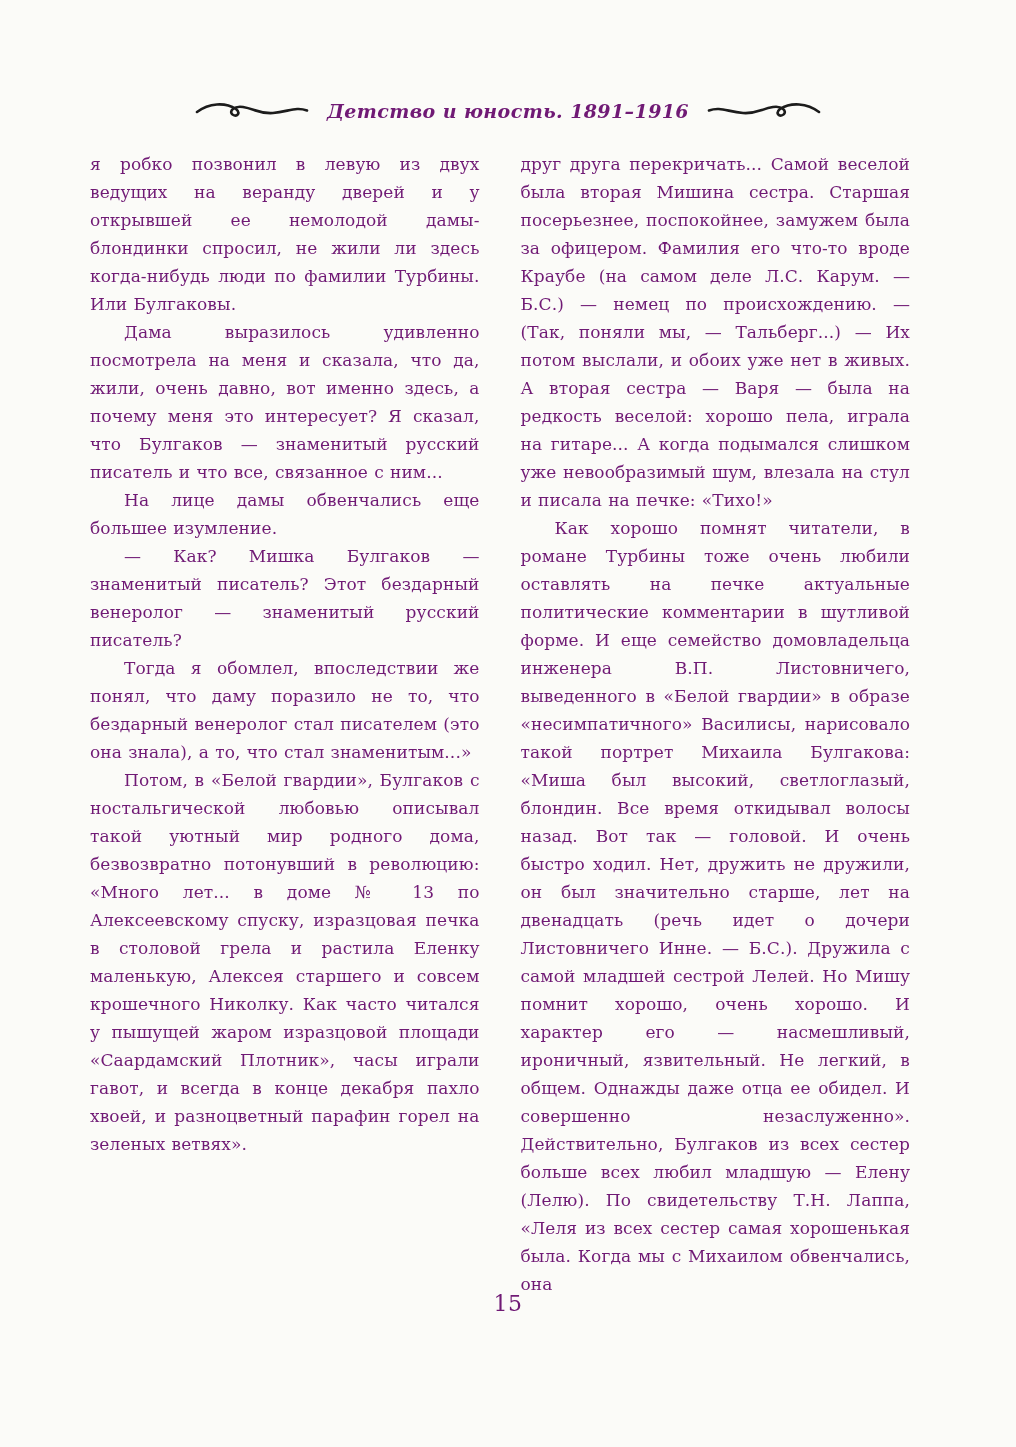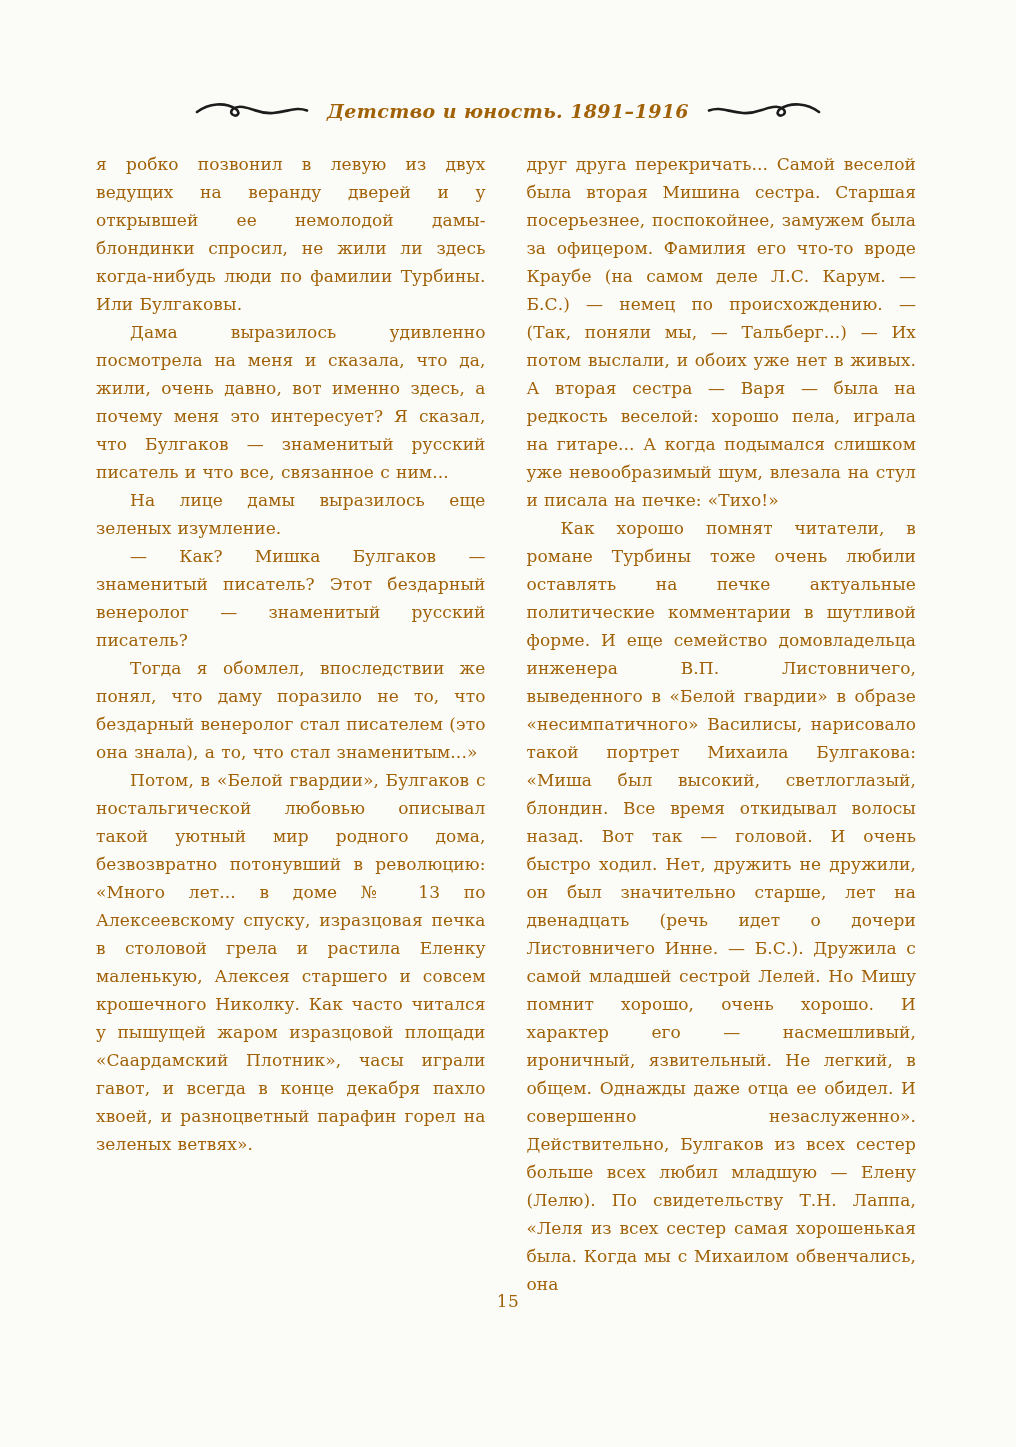--- a/index.html
+++ b/index.html
@@ -5,21 +5,21 @@
   html, body {
     margin: 0;
     padding: 0;
     background: #fbfbf8;
   }
   .page {
     position: relative;
     width: 1016px;
     height: 1447px;
     background: #fbfbf8;
-    color: #a16207;
+    color: #701a75;
     font-family: "DejaVu Serif", "Liberation Serif", serif;
     overflow: hidden;
   }
   .page-header {
     position: absolute;
     top: 100px;
     left: 0;
     width: 100%;
     display: flex;
     justify-content: center;
@@ -37,21 +37,21 @@
   .ornament {
     display: inline-flex;
     align-items: center;
   }
   .ornament.flip svg {
     transform: scaleX(-1);
   }
   .columns {
     position: absolute;
     top: 150px;
-    left: 96px;
+    left: 90px;
     width: 820px;
     display: flex;
     gap: 41px;
   }
   .column {
     flex: 1 1 0;
     min-width: 0;
   }
   .column p {
     margin: 0;
@@ -67,21 +67,21 @@
     text-indent: 0;
   }
   .page-footer {
     position: absolute;
     top: 1291px;
     left: 0;
     width: 100%;
     text-align: center;
   }
   .page-number {
-    font-size: 17px;
+    font-size: 22px;
     letter-spacing: 0.5px;
   }
 </style>
 </head>
 <body>
 
 <div class="page">
 
   <header class="page-header">
     <span class="ornament">
@@ -95,21 +95,21 @@
         <path d="M4 11 C 16 2, 32 1, 43 8 C 48 12, 44 16.5, 39.5 13.5 C 35.5 10.5, 41 4.5, 50 6 C 62 8, 66 13, 80 12 C 96 10.5, 103 5.5, 114 9.5" fill="none" stroke="#1c1c1c" stroke-width="2.6" stroke-linecap="round"></path>
       </svg>
     </span>
   </header>
 
   <main class="columns">
 
     <section class="column">
       <p class="no-indent">я робко позвонил в левую из двух ведущих на веранду дверей и у открывшей ее немолодой дамы-блондинки спросил, не жили ли здесь когда-нибудь люди по фамилии Турбины. Или Булгаковы.</p>
       <p>Дама выразилось удивленно посмотрела на меня и сказала, что да, жили, очень давно, вот именно здесь, а почему меня это интересует? Я сказал, что Булгаков — знаменитый русский писатель и что все, связанное с ним...</p>
-      <p>На лице дамы выразилось еще зеленых изумление.</p>
+      <p>На лице дамы обвенчались еще большее изумление.</p>
       <p>— Как? Мишка Булгаков — знаменитый писатель? Этот бездарный венеролог — знаменитый русский писатель?</p>
       <p>Тогда я обомлел, впоследствии же понял, что даму поразило не то, что бездарный венеролог стал писателем (это она знала), а то, что стал знаменитым...»</p>
       <p>Потом, в «Белой гвардии», Булгаков с ностальгической любовью описывал такой уютный мир родного дома, безвозвратно потонувший в революцию: «Много лет... в доме № 13 по Алексеевскому спуску, изразцовая печка в столовой грела и растила Еленку маленькую, Алексея старшего и совсем крошечного Николку. Как часто читался у пышущей жаром изразцовой площади «Саардамский Плотник», часы играли гавот, и всегда в конце декабря пахло хвоей, и разноцветный парафин горел на зеленых ветвях».</p>
     </section>
 
     <section class="column">
       <p class="no-indent">друг друга перекричать... Самой веселой была вторая Мишина сестра. Старшая посерьезнее, поспокойнее, замужем была за офицером. Фамилия его что-то вроде Краубе (на самом деле Л.С. Карум. — Б.С.) — немец по происхождению. — (Так, поняли мы, — Тальберг...) — Их потом выслали, и обоих уже нет в живых. А вторая сестра — Варя — была на редкость веселой: хорошо пела, играла на гитаре... А когда подымался слишком уже невообразимый шум, влезала на стул и писала на печке: «Тихо!»</p>
       <p>Как хорошо помнят читатели, в романе Турбины тоже очень любили оставлять на печке актуальные политические комментарии в шутливой форме. И еще семейство домовладельца инженера В.П. Листовничего, выведенного в «Белой гвардии» в образе «несимпатичного» Василисы, нарисовало такой портрет Михаила Булгакова: «Миша был высокий, светлоглазый, блондин. Все время откидывал волосы назад. Вот так — головой. И очень быстро ходил. Нет, дружить не дружили, он был значительно старше, лет на двенадцать (речь идет о дочери Листовничего Инне. — Б.С.). Дружила с самой младшей сестрой Лелей. Но Мишу помнит хорошо, очень хорошо. И характер его — насмешливый, ироничный, язвительный. Не легкий, в общем. Однажды даже отца ее обидел. И совершенно незаслуженно». Действительно, Булгаков из всех сестер больше всех любил младшую — Елену (Лелю). По свидетельству Т.Н. Лаппа, «Леля из всех сестер самая хорошенькая была. Когда мы с Михаилом обвенчались, она</p>
     </section>
 

